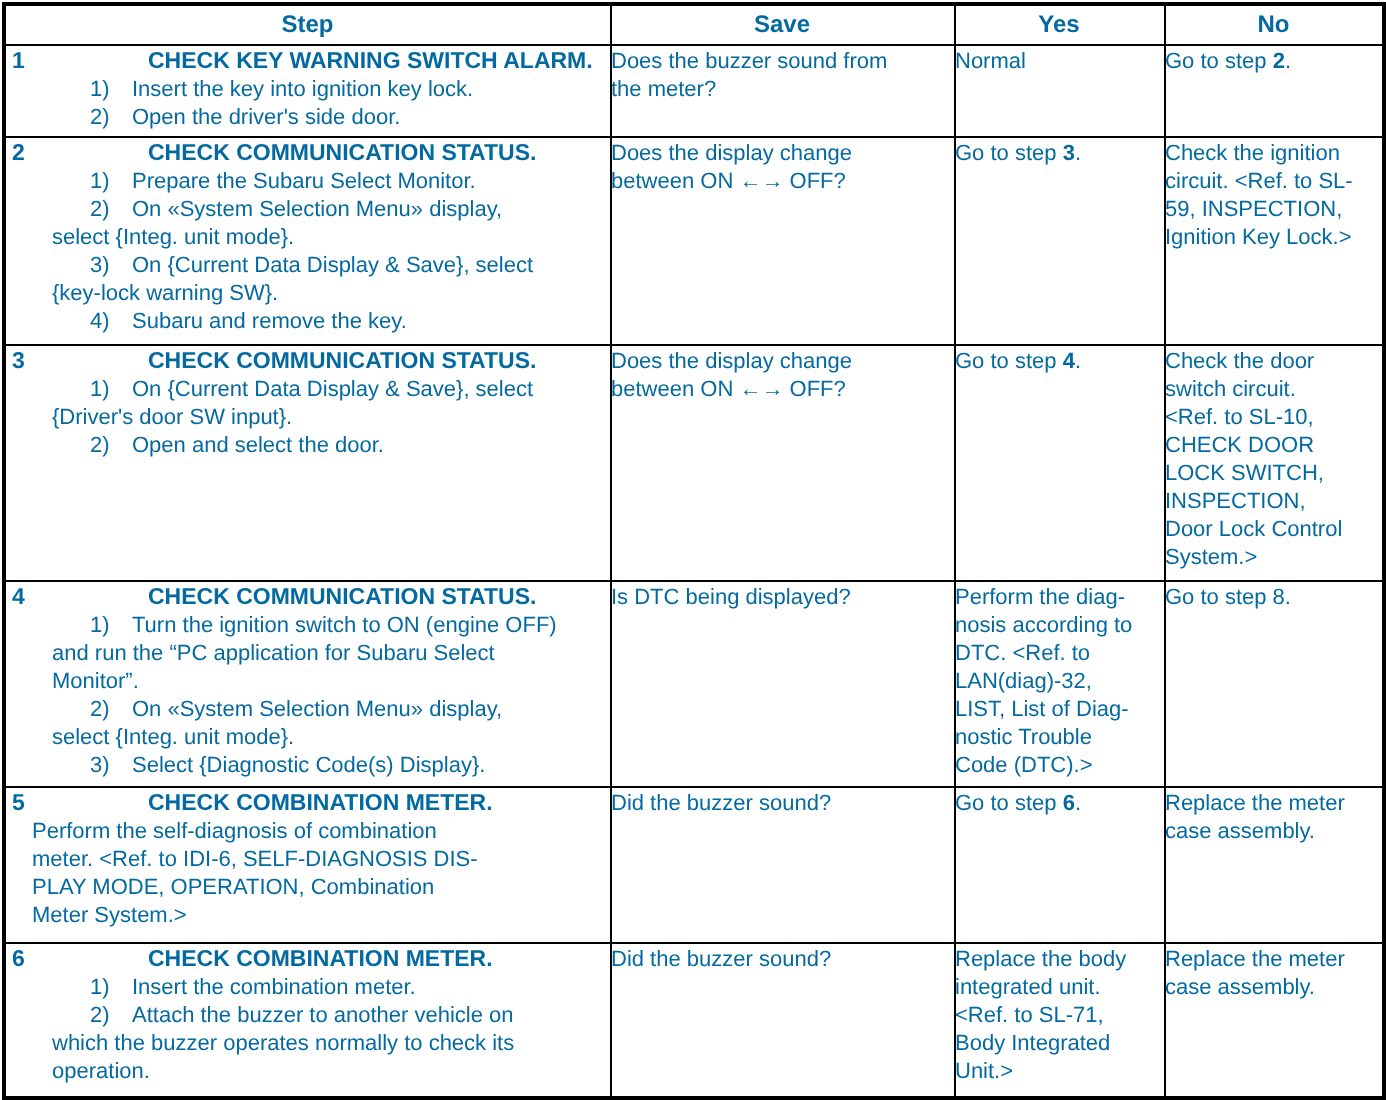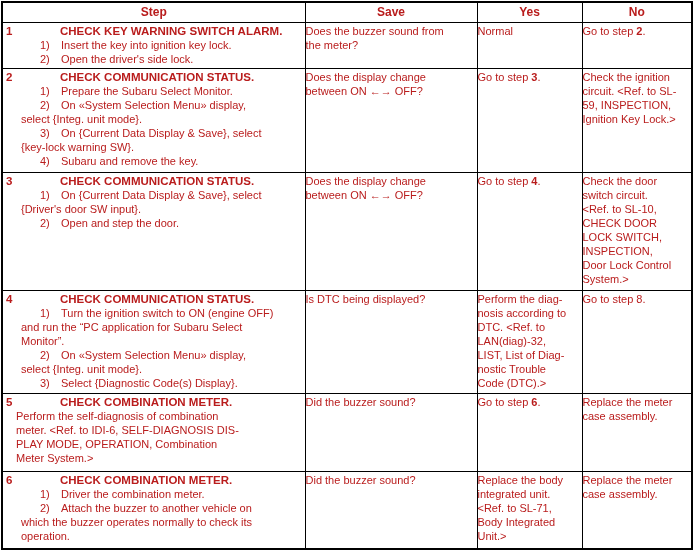--- a/index.html
+++ b/index.html
@@ -1,18 +1,18 @@
 <!DOCTYPE html>
 <html><head>
 <meta charset="utf-8">
 <style>
   html,body{margin:0;padding:0;background:#fff;}
   .page{
     width:548px;height:550px;box-sizing:border-box;background:#fff;
-    padding:1px 0 0 1px;font-family:"Liberation Sans",sans-serif;color:#b91c1c;
+    padding:1px 0 0 1px;font-family:"Liberation Sans",sans-serif;color:#0369a1;
   }
   table.diag{
     border-collapse:collapse;table-layout:fixed;width:690px;
     border:2px solid #000;
   }
   th,td{
     border:1px solid #000;vertical-align:top;
     font-size:11px;line-height:14px;padding:1px 0;overflow:hidden;
   }
   th{
@@ -26,22 +26,22 @@
   tr.h-header{height:20px;}
   tr.h-r1{height:46px;}
   tr.h-r2{height:104px;}
   tr.h-r3{height:118px;}
   tr.h-r4{height:103px;}
   tr.h-r5{height:78px;}
   tr.h-r6{height:77px;}
   td.step-cell{position:relative;padding:1px 4px 1px 3px;}
   .row-num{position:absolute;left:3px;top:1px;font-weight:bold;font-size:11.5px;}
   p{margin:0;}
-  .p-title{margin-left:54px;font-weight:bold;font-size:11.5px;}
-  .p-item{margin-left:15px;text-indent:19px;}
+  .p-title{margin-left:68px;font-weight:bold;font-size:11.5px;}
+  .p-item{margin-left:20px;text-indent:19px;}
   .inum{display:inline-block;width:21px;text-indent:0;}
   .itxt{white-space:pre-line;}
   .p-plain{margin-left:10px;white-space:pre-line;}
   .pre{white-space:pre-line;}
   td.check-cell{padding-right:8px;}
   b{font-weight:bold;}
 </style>
 </head>
 <body>
 
@@ -60,21 +60,21 @@
       <th>Save</th>
       <th>Yes</th>
       <th>No</th>
     </tr>
 
     <tr class="h-r1">
       <td class="step-cell">
         <span class="row-num">1</span>
         <p class="p-title">CHECK KEY WARNING SWITCH ALARM.</p>
         <p class="p-item"><span class="inum">1)</span><span class="itxt">Insert the key into ignition key lock.</span></p>
-        <p class="p-item"><span class="inum">2)</span><span class="itxt">Open the driver's side lock.</span></p>
+        <p class="p-item"><span class="inum">2)</span><span class="itxt">Open the driver's side door.</span></p>
       </td>
       <td class="check-cell pre">Does the buzzer sound from
 the meter?</td>
       <td class="pre">Normal</td>
       <td><span>Go to step </span><b>2</b><span>.</span></td>
     </tr>
 
     <tr class="h-r2">
       <td class="step-cell">
         <span class="row-num">2</span>
@@ -94,21 +94,21 @@
 59, INSPECTION,
 Ignition Key Lock.&gt;</td>
     </tr>
 
     <tr class="h-r3">
       <td class="step-cell">
         <span class="row-num">3</span>
         <p class="p-title">CHECK COMMUNICATION STATUS.</p>
         <p class="p-item"><span class="inum">1)</span><span class="itxt">On {Current Data Display &amp; Save}, select
 {Driver's door SW input}.</span></p>
-        <p class="p-item"><span class="inum">2)</span><span class="itxt">Open and step the door.</span></p>
+        <p class="p-item"><span class="inum">2)</span><span class="itxt">Open and select the door.</span></p>
       </td>
       <td class="check-cell pre">Does the display change
 between ON ←→ OFF?</td>
       <td><span>Go to step </span><b>4</b><span>.</span></td>
       <td class="pre">Check the door
 switch circuit.
 &lt;Ref. to SL-10,
 CHECK DOOR
 LOCK SWITCH,
 INSPECTION,
@@ -150,21 +150,21 @@
       <td class="check-cell pre">Did the buzzer sound?</td>
       <td><span>Go to step </span><b>6</b><span>.</span></td>
       <td class="pre">Replace the meter
 case assembly.</td>
     </tr>
 
     <tr class="h-r6">
       <td class="step-cell">
         <span class="row-num">6</span>
         <p class="p-title">CHECK COMBINATION METER.</p>
-        <p class="p-item"><span class="inum">1)</span><span class="itxt">Driver the combination meter.</span></p>
+        <p class="p-item"><span class="inum">1)</span><span class="itxt">Insert the combination meter.</span></p>
         <p class="p-item"><span class="inum">2)</span><span class="itxt">Attach the buzzer to another vehicle on
 which the buzzer operates normally to check its
 operation.</span></p>
       </td>
       <td class="check-cell pre">Did the buzzer sound?</td>
       <td class="pre">Replace the body
 integrated unit.
 &lt;Ref. to SL-71,
 Body Integrated
 Unit.&gt;</td>

